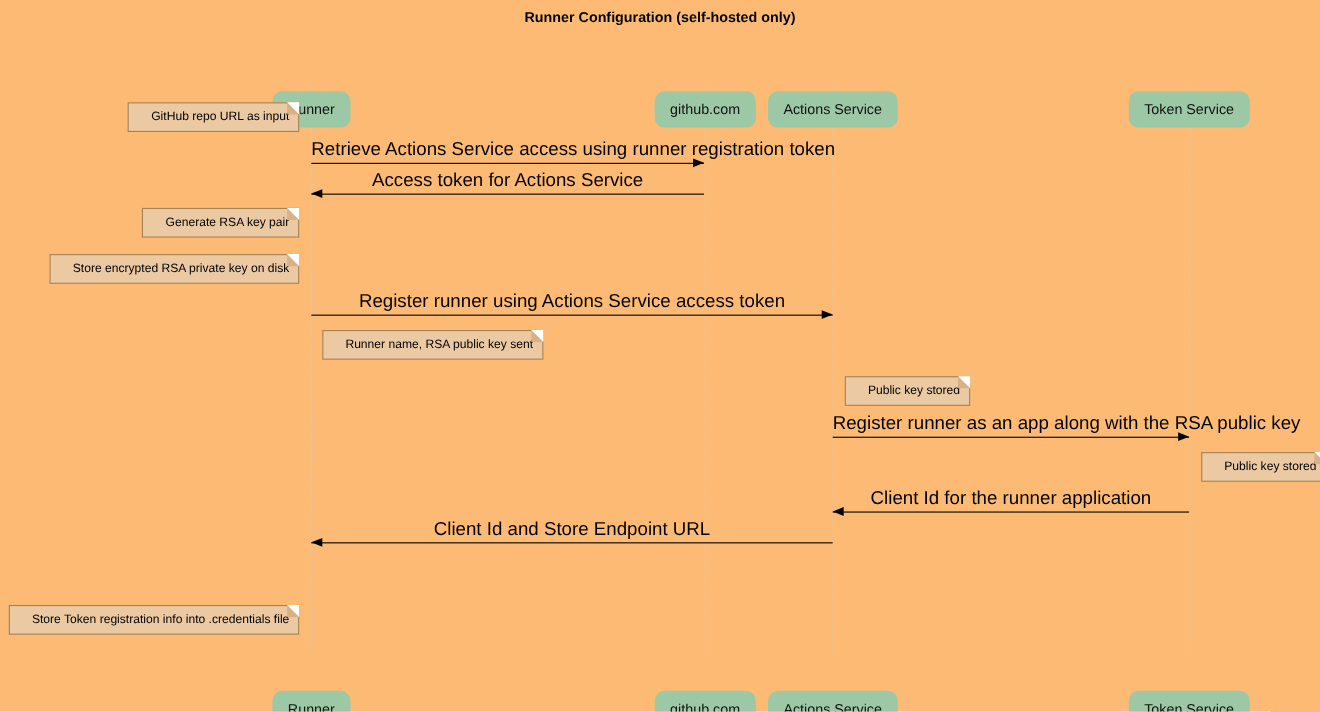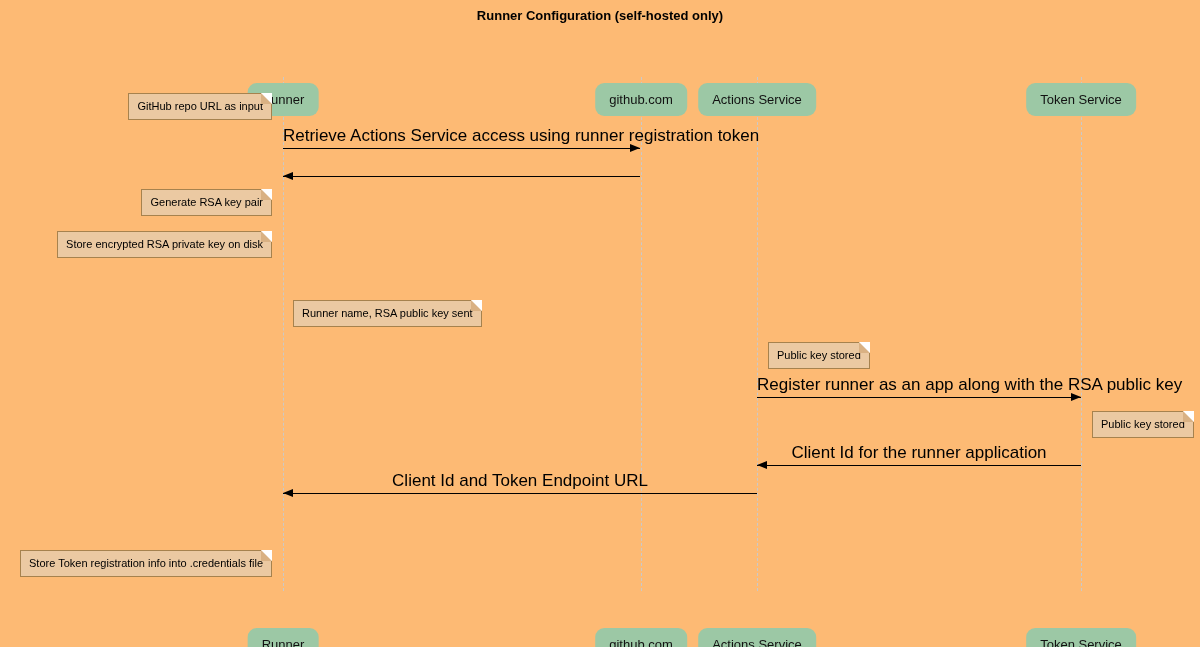--- a/index.html
+++ b/index.html
@@ -20,21 +20,21 @@
     background:var(--actor-fill,#9cc8a5);border-radius:9px;
     font-size:13px;color:#111;white-space:nowrap;transform:translateX(-50%);
     text-align:center;
     margin-top:38px;
   }
   .actor.top{top:45px;}
   .actor.bottom{top:590px;}
   .note{
     position:absolute;background:var(--note-fill,#ebc9a2);
     border:1px solid var(--note-border,#a6824e);
-    font-size:11px;line-height:13px;padding:6px 8px 6px 8px;white-space:nowrap;
+    font-size:11px;line-height:13px;padding:6px 8px 6px 20px;white-space:nowrap;
     color:#000;
   }
   .note::before{ 
     content:"";position:absolute;top:-1px;right:-1px;width:0;height:0;
     border-style:solid;border-width:0 11px 11px 0;
     border-color:#fff #fff #d9b183 #d9b183;
   }
   .message{position:absolute;height:17px;border-bottom:1px solid var(--arrow,#000);}
   .message .msg-label{
     position:absolute;bottom:2px;left:0;width:100%;text-align:center;
@@ -73,28 +73,33 @@
   <div class="note" style="top:300px;left:293px">Runner name, RSA public key sent</div>
   <div class="note" style="top:342px;left:768px">Public key stored</div>
   <div class="note" style="top:411px;left:1092px">Public key stored</div>
   <div class="note" style="top:550px;right:928px">Store Token registration info into .credentials file</div>
 
   <div class="message dir-right" style="top:131px;left:283px;width:357px">
     <div class="msg-label">Retrieve Actions Service access using runner registration token</div>
     <div class="arrowhead"></div>
   </div>
   <div class="message dir-left" style="top:159px;left:283px;width:357px">
+    <div class="msg-label">Access token for Actions Service</div>
+    <div class="arrowhead"></div>
+  </div>
+  <div class="message dir-right" style="top:269px;left:283px;width:474px">
+    <div class="msg-label">Register runner using Actions Service access token</div>
     <div class="arrowhead"></div>
   </div>
   <div class="message dir-left" style="top:448px;left:757px;width:324px">
     <div class="msg-label">Client Id for the runner application</div>
     <div class="arrowhead"></div>
   </div>
   <div class="message dir-right" style="top:380px;left:757px;width:324px">
     <div class="msg-label">Register runner as an app along with the RSA public key</div>
     <div class="arrowhead"></div>
   </div>
   <div class="message dir-left" style="top:476px;left:283px;width:474px">
-    <div class="msg-label">Client Id and Token Endpoint URL</div>
+    <div class="msg-label">Client Id and Store Endpoint URL</div>
     <div class="arrowhead"></div>
   </div>
 
 </div>
 
 </body></html>

